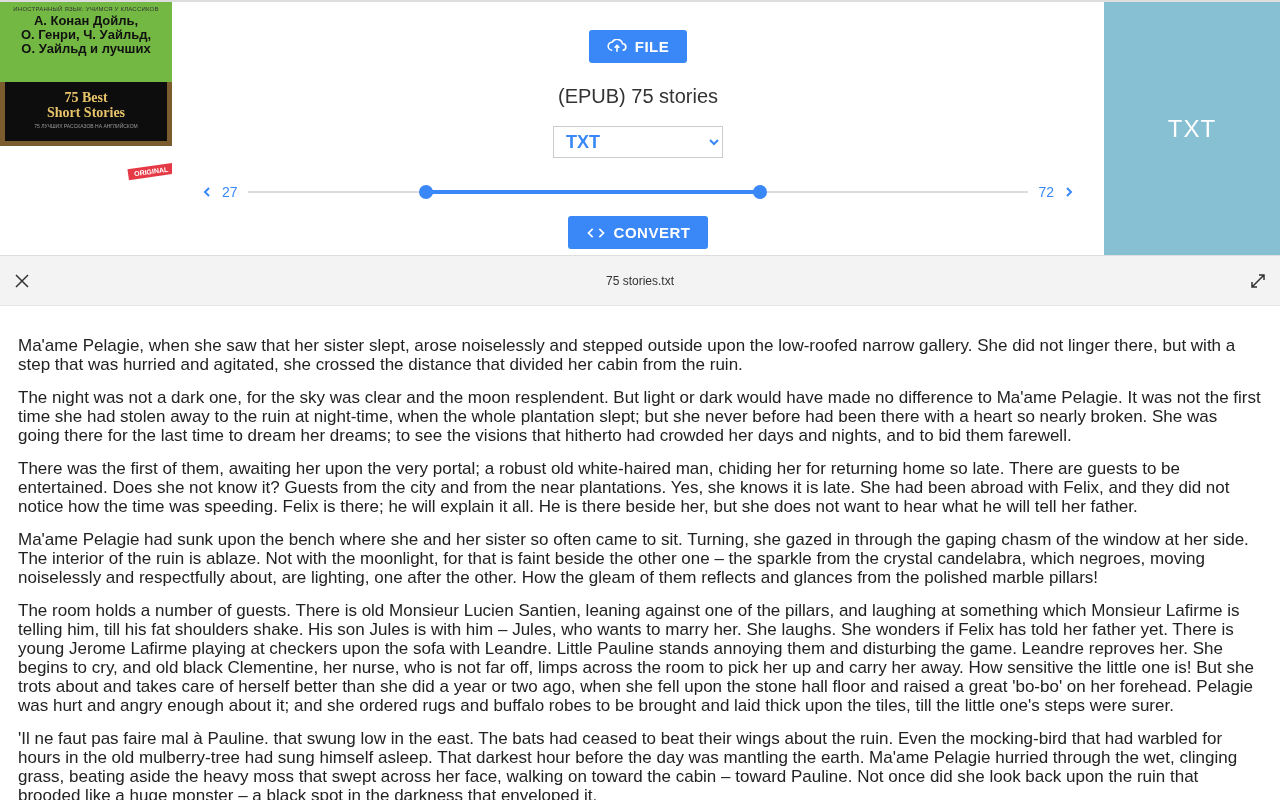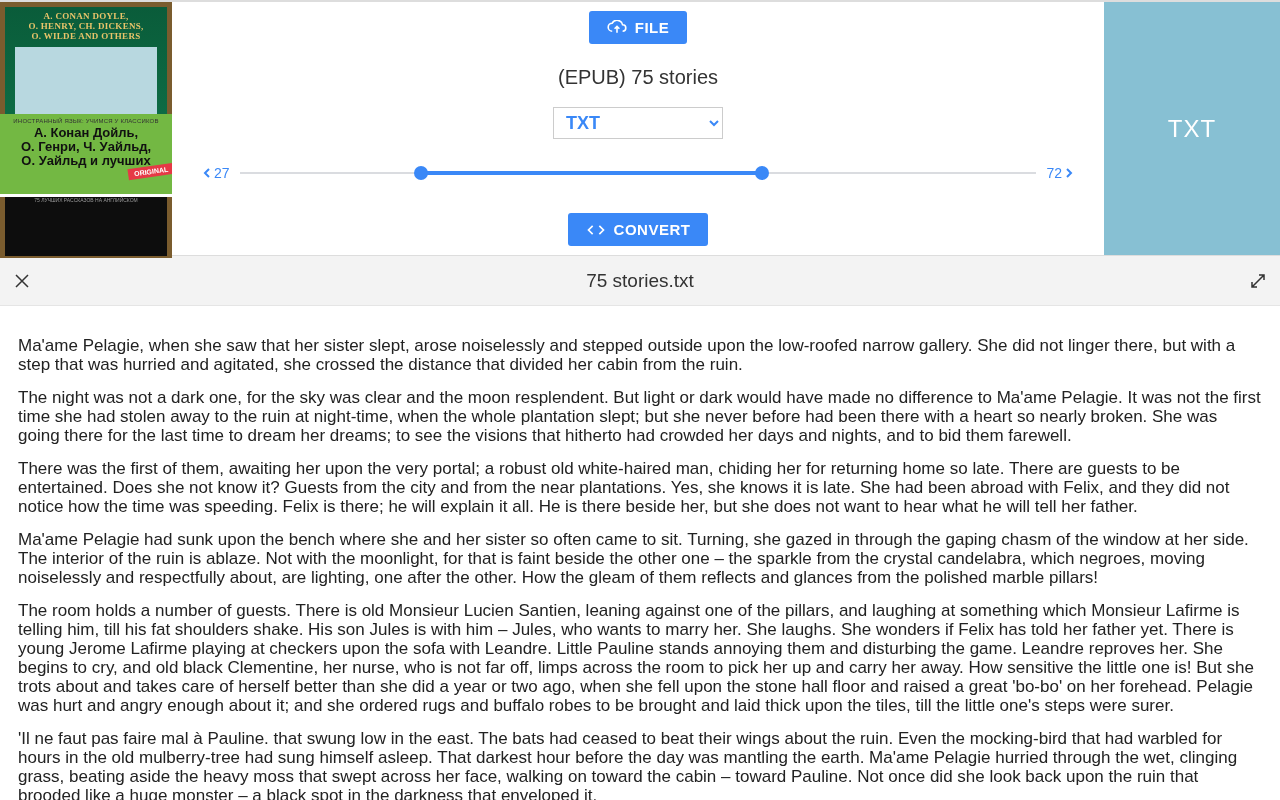--- a/index.html
+++ b/index.html
@@ -16,68 +16,67 @@
 .cover-mid-small { font-size:6px; color:#333; text-align:center; text-transform:uppercase; letter-spacing:0.2px; }
 .cover-mid-auth { font-size:13px; font-weight:900; color:#111; text-align:center; line-height:14px; margin-top:2px; font-family:'Arial Black',sans-serif; }
 .cover-orig { position:absolute; right:-2px; top:164px; background:#e63946; color:#fff; font-size:7px; padding:2px 6px; transform:rotate(-8deg); font-weight:bold; }
 .cover-bot { height: 64px; background:#0d0d0d; border:5px solid #7a5c2e; border-top:none; }
 .cover-bot-title { font-family:'Times New Roman',serif; color:#e8c46a; text-align:center; font-size:14px; font-weight:bold; padding-top:8px; line-height:15px; }
 .cover-bot-small { color:#999; font-size:5px; text-align:center; margin-top:3px; text-transform:uppercase; }
 
 .controls { flex:1; display:flex; flex-direction:column; align-items:center; padding:8px 20px; }
 
 .btn { display:inline-flex; align-items:center; gap:8px; background:#3a88f7; color:#fff; border:none; padding:8px 18px; font-size:15px; font-weight:600; border-radius:3px; cursor:pointer; letter-spacing:0.5px; }
-.btn-file { margin-top:1px;justify-content:flex-end; }
-.btn-convert { margin-top:30px; }
+.btn-file { margin-top:20px;justify-content:flex-end; }
+.btn-convert { margin-top:14px; }
 
 .file-label { font-size:20px; color:#333; margin-top:22px; }
 
 .select-wrap { margin-top:18px; }
 .select { width:170px; height:32px; border:1px solid #ccc; background:#fff; color:#3a88f7; font-size:18px; font-weight:700; padding:2px 8px; cursor:pointer; }
 
 .slider-row { display:flex; align-items:center; width:100%; margin-top:24px; gap:10px; padding:0 10px; }
-.slider-end { display:flex; align-items:center; gap:2px; color:#3a88f7; font-size:14px; cursor:pointer;justify-content:space-between; }
+.slider-end { display:flex; align-items:center; gap:10px; color:#3a88f7; font-size:14px; cursor:pointer;justify-content:space-between; }
 .chev { width:10px; height:10px; }
 .track-wrap { flex:1; position:relative; height:20px; }
 .track { position:absolute; top:9px; left:0; right:0; height:2px; background:#dadce0; }
 .track-fill { position:absolute; top:8px; height:4px; background:#3a88f7; border-radius:2px; }
 .handle { position:absolute; top:3px; width:14px; height:14px; background:#3a88f7; border-radius:50%; cursor:pointer; }
 
 .side-box { width:176px; background:#87c0d3; display:flex; align-items:center; justify-content:center; }
 .side-box-text { color:#fff; font-size:24px; font-weight:400; letter-spacing:1px; }
 
 .result-bar { height:50px; background:#f3f3f3; display:flex; align-items:center; padding:0 10px; border-bottom:1px solid #e5e5e5; }
-.result-bar .filename { flex:1; text-align:center; font-size:19px; color:#333; }
+.result-bar .filename { flex:1; text-align:center; font-size:12px; color:#333; }
 .icon-btn { width:24px; height:24px; display:flex; align-items:center; justify-content:center; cursor:pointer; color:#333; }
 
 .content { padding:30px 18px 18px 18px; height:calc(800px - 256px - 50px); overflow:hidden; }
 .content p { font-size:17px; line-height:19px; color:#222; margin-bottom:14px; }
 
 svg { display:block; }
 </style>
 </head>
 <body>
 
 <div class="top-panel">
   <div class="book-cover">
     <div class="cover-inner">
-      <div class="cover-top">
-        <div class="cover-top-text">A. Conan Doyle,<br>O. Henry, Ch. Dickens,<br>O. Wilde and others</div>
-        <div class="cover-illus"></div>
-      </div>
       <div class="cover-mid">
         <div class="cover-mid-small">Иностранный язык: учимся у классиков</div>
         <div class="cover-mid-auth">
           <div>А. Конан Дойль,</div>
           <div>О. Генри, Ч. Уайльд,</div>
           <div>О. Уайльд и лучших</div>
         </div>
       </div>
       <div class="cover-orig">ORIGINAL</div>
       <div class="cover-bot">
+        <div class="cover-bot-title">
+          <span>75 Best</span><br><span>Short Stories</span>
+        </div>
         <div class="cover-bot-small">75 лучших рассказов на английском</div>
       </div>
     </div>
   </div>
 
   <div class="controls">
     <button class="btn btn-file">
       <span>
         <svg width="20" height="16" viewBox="0 0 24 20" fill="none" stroke="#fff" stroke-width="2">
           <path d="M6 14 A5 5 0 0 1 6 4 A7 7 0 0 1 19 6 A4 4 0 0 1 19 14"></path>

